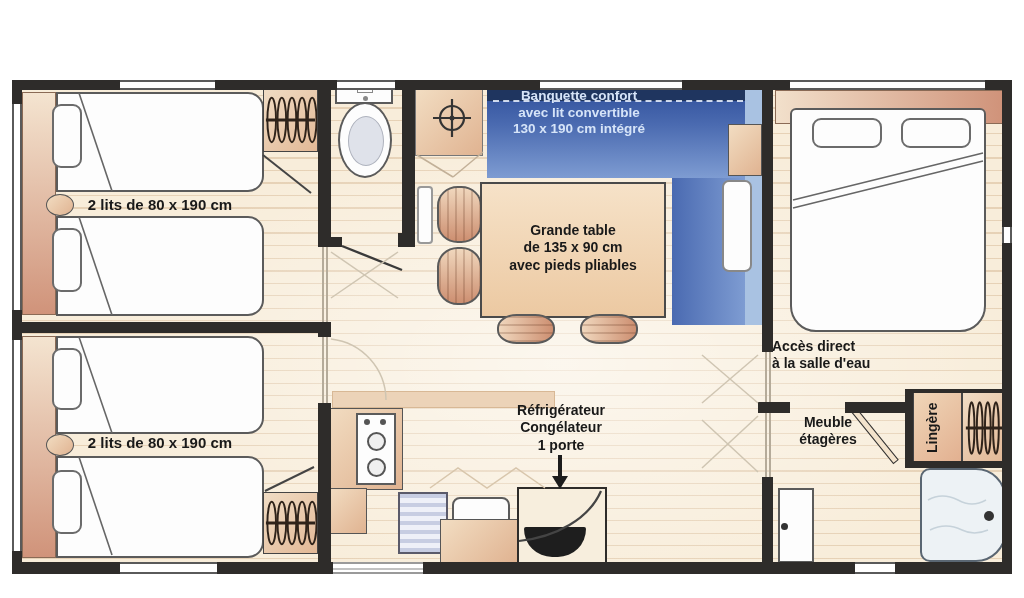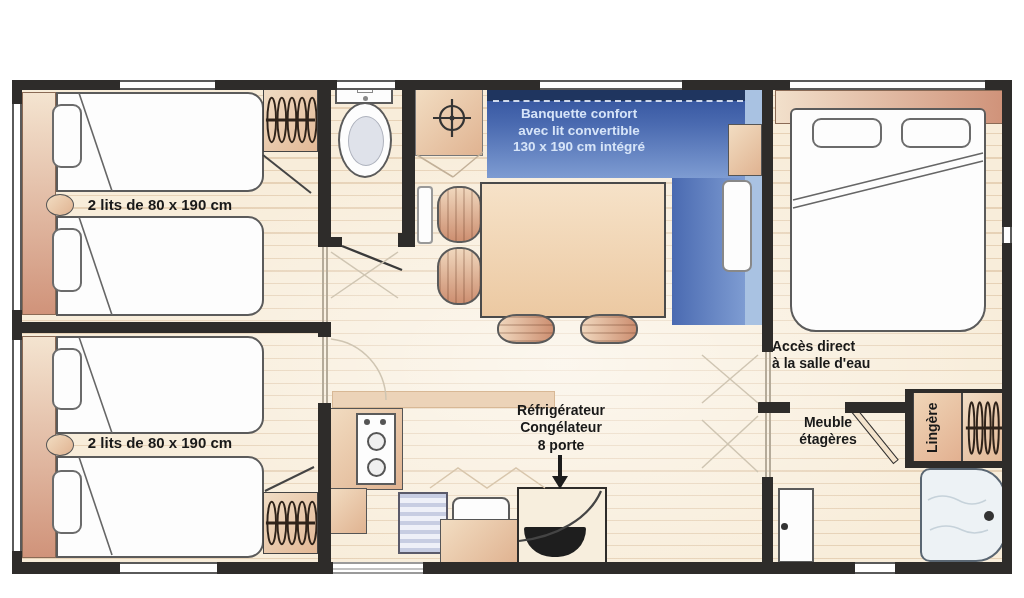--- a/index.html
+++ b/index.html
@@ -106,49 +106,52 @@
 
   <div class="tanbox" style="left:415px;top:88px;width:68px;height:68px;border-color:#777;"></div>
 
   <div class="bq-top" style="left:487px;top:88px;width:258px;height:90px;"></div>
   <div class="bq-dark" style="left:487px;top:88px;width:258px;height:13px;"></div>
   <div class="bq-right" style="left:672px;top:178px;width:73px;height:147px;"></div>
   <div class="bq-edge" style="left:745px;top:88px;width:17px;height:237px;"></div>
   <div class="bq-dash" style="left:493px;top:100px;width:250px;"></div>
   <div class="tanbox" style="left:728px;top:124px;width:34px;height:52px;"></div>
   <div class="whitebox" style="left:722px;top:180px;width:30px;height:92px;border-radius:7px;border-color:#888;"></div>
-  <div class="lbl bq-label" style="left:489px;top:106px;width:180px;">Banquette confort
+  <div class="lbl bq-label" style="left:489px;top:88px;width:180px;">Banquette confort
 avec lit convertible
 130 x 190 cm intégré</div>
 
   <div class="whitebox" style="left:417px;top:186px;width:16px;height:58px;border-radius:4px;border-color:#999;"></div>
   <div class="chairV" style="left:437px;top:186px;width:45px;height:57px;"></div>
   <div class="chairV" style="left:437px;top:247px;width:45px;height:58px;"></div>
   <div class="table" style="left:480px;top:182px;width:186px;height:136px;"></div>
   <div class="chairH" style="left:497px;top:314px;width:58px;height:30px;"></div>
   <div class="chairH" style="left:580px;top:314px;width:58px;height:30px;"></div>
+  <div class="lbl f14" style="left:480px;top:222px;width:186px;">Grande table
+de 135 x 90 cm
+avec pieds pliables</div>
 
   <div class="abs" style="left:332px;top:391px;width:223px;height:17px;background:#ecd3b8;border:1px solid #d8b895;"></div>
   <div class="tanbox" style="left:323px;top:408px;width:80px;height:82px;"></div>
   <div class="whitebox" style="left:356px;top:413px;width:40px;height:72px;">
     <div class="dot" style="left:6px;top:4px;width:6px;height:6px;background:#555;"></div>
     <div class="dot" style="left:22px;top:4px;width:6px;height:6px;background:#555;"></div>
     <div class="abs" style="left:9px;top:17px;width:19px;height:19px;border:2.5px solid #555;border-radius:50%;background:#efefef;"></div>
     <div class="abs" style="left:9px;top:43px;width:19px;height:19px;border:2.5px solid #555;border-radius:50%;background:#efefef;"></div>
   </div>
   <div class="tanbox" style="left:327px;top:488px;width:40px;height:46px;"></div>
   <div class="drainboard" style="left:398px;top:492px;width:50px;height:62px;"></div>
   <div class="whitebox" style="left:452px;top:497px;width:58px;height:30px;border-radius:8px;"></div>
   <div class="tanbox" style="left:440px;top:519px;width:78px;height:44px;"></div>
 
   <div class="abs" style="left:517px;top:487px;width:90px;height:78px;background:#f7eedd;border:2.5px solid #2e2c2a;"></div>
   <div class="abs" style="left:524px;top:527px;width:62px;height:30px;background:#1e1e1e;border-radius:4px 4px 60px 60px;"></div>
   <div class="lbl f14" style="left:495px;top:402px;width:132px;">Réfrigérateur
 Congélateur
-8 porte</div>
+1 porte</div>
   <div class="arrow-line" style="left:558px;top:455px;width:4px;height:22px;"></div>
   <div class="arrow-head" style="left:552px;top:476px;"></div>
 
   <div class="hb-h" style="left:775px;top:90px;width:228px;height:34px;"></div>
   <div class="bed" style="left:790px;top:108px;width:196px;height:224px;border-radius:6px 6px 26px 26px;"></div>
   <div class="pillow" style="left:812px;top:118px;width:70px;height:30px;"></div>
   <div class="pillow" style="left:901px;top:118px;width:70px;height:30px;"></div>
   <div class="lbl f14" style="left:786px;top:414px;width:84px;">Meuble
 étagères</div>
 

